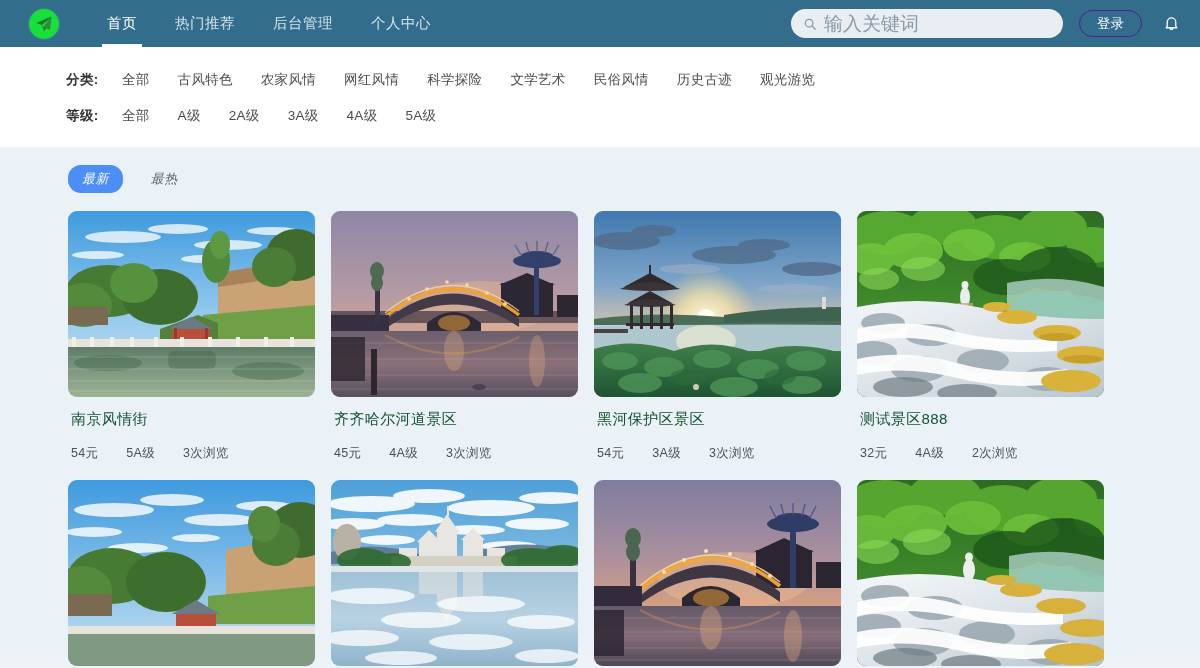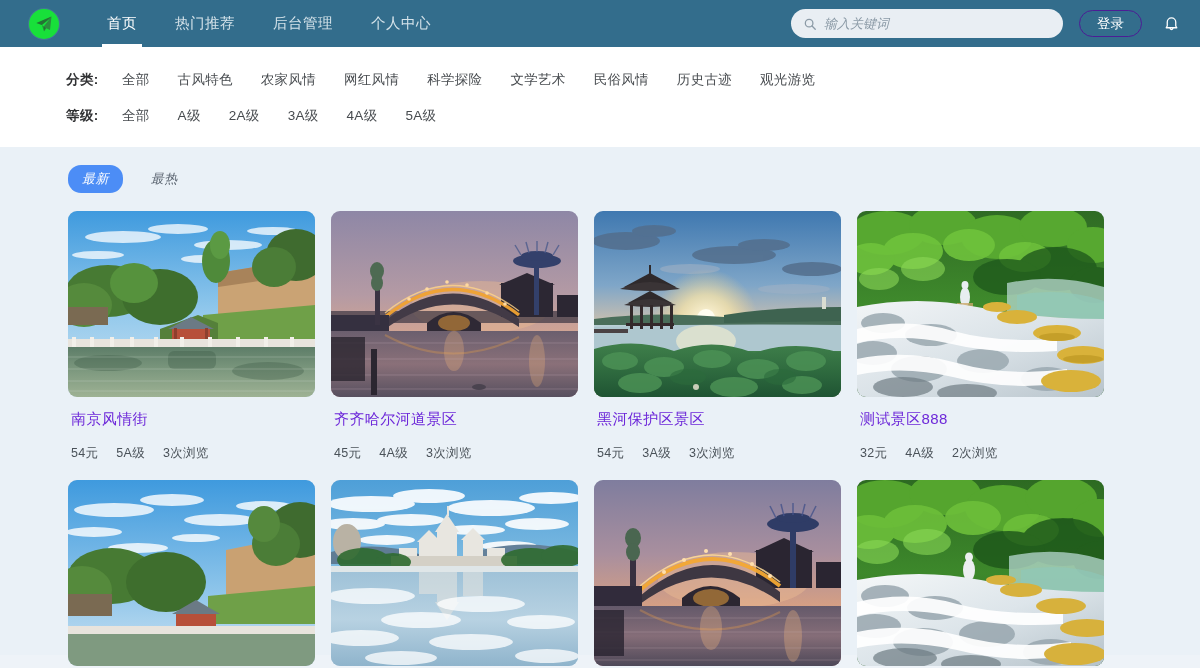--- a/index.html
+++ b/index.html
@@ -61,24 +61,23 @@
     background:#e9eef3;
     border-radius:15px;
     display:flex; align-items:center;
     padding:0 12px;
     gap:7px;
   }
   .search-box svg { flex:0 0 auto; }
   .search-input {
     border:none; outline:none; background:transparent;
     font-family:inherit;
-    font-size:13px;
+    font-size:19px;
     color:#5b6b78;
     width:100%;
-    font-style:italic;
   }
   .search-input::placeholder { color:#8b9aa6; }
 
   .login-btn {
     height:27px;
     min-width:63px;
     padding:0 15px;
     border:1px solid #4c1d95;
     border-radius:14px;
     background:transparent;
@@ -164,34 +163,34 @@
     width:247px;
     height:186px;
     border-radius:9px;
     overflow:hidden;
     position:relative;
     background:#cfd8e0;
   }
   .card-thumb svg { display:block; width:100%; height:100%; }
   .card-title {
     font-size:15px;
-    color:#6d28d9;
+    color:#14532d;
     margin:13px 0 16px 3px;
     letter-spacing:.4px;
     white-space:nowrap;
     overflow:hidden;
     text-overflow:ellipsis;
   }
   .card-meta {
     font-size:12.5px;
     color:#4a5259;
     margin:9px 0 0 3px;
     letter-spacing:.3px;
     display:flex;
-    gap:18px;
+    gap:28px;
   }
 </style>
 </head>
 <body>
 
 <div class="header">
 
   <div class="logo-wrap">
     <div class="logo">
       <svg width="18" height="18" viewBox="0 0 24 24">

